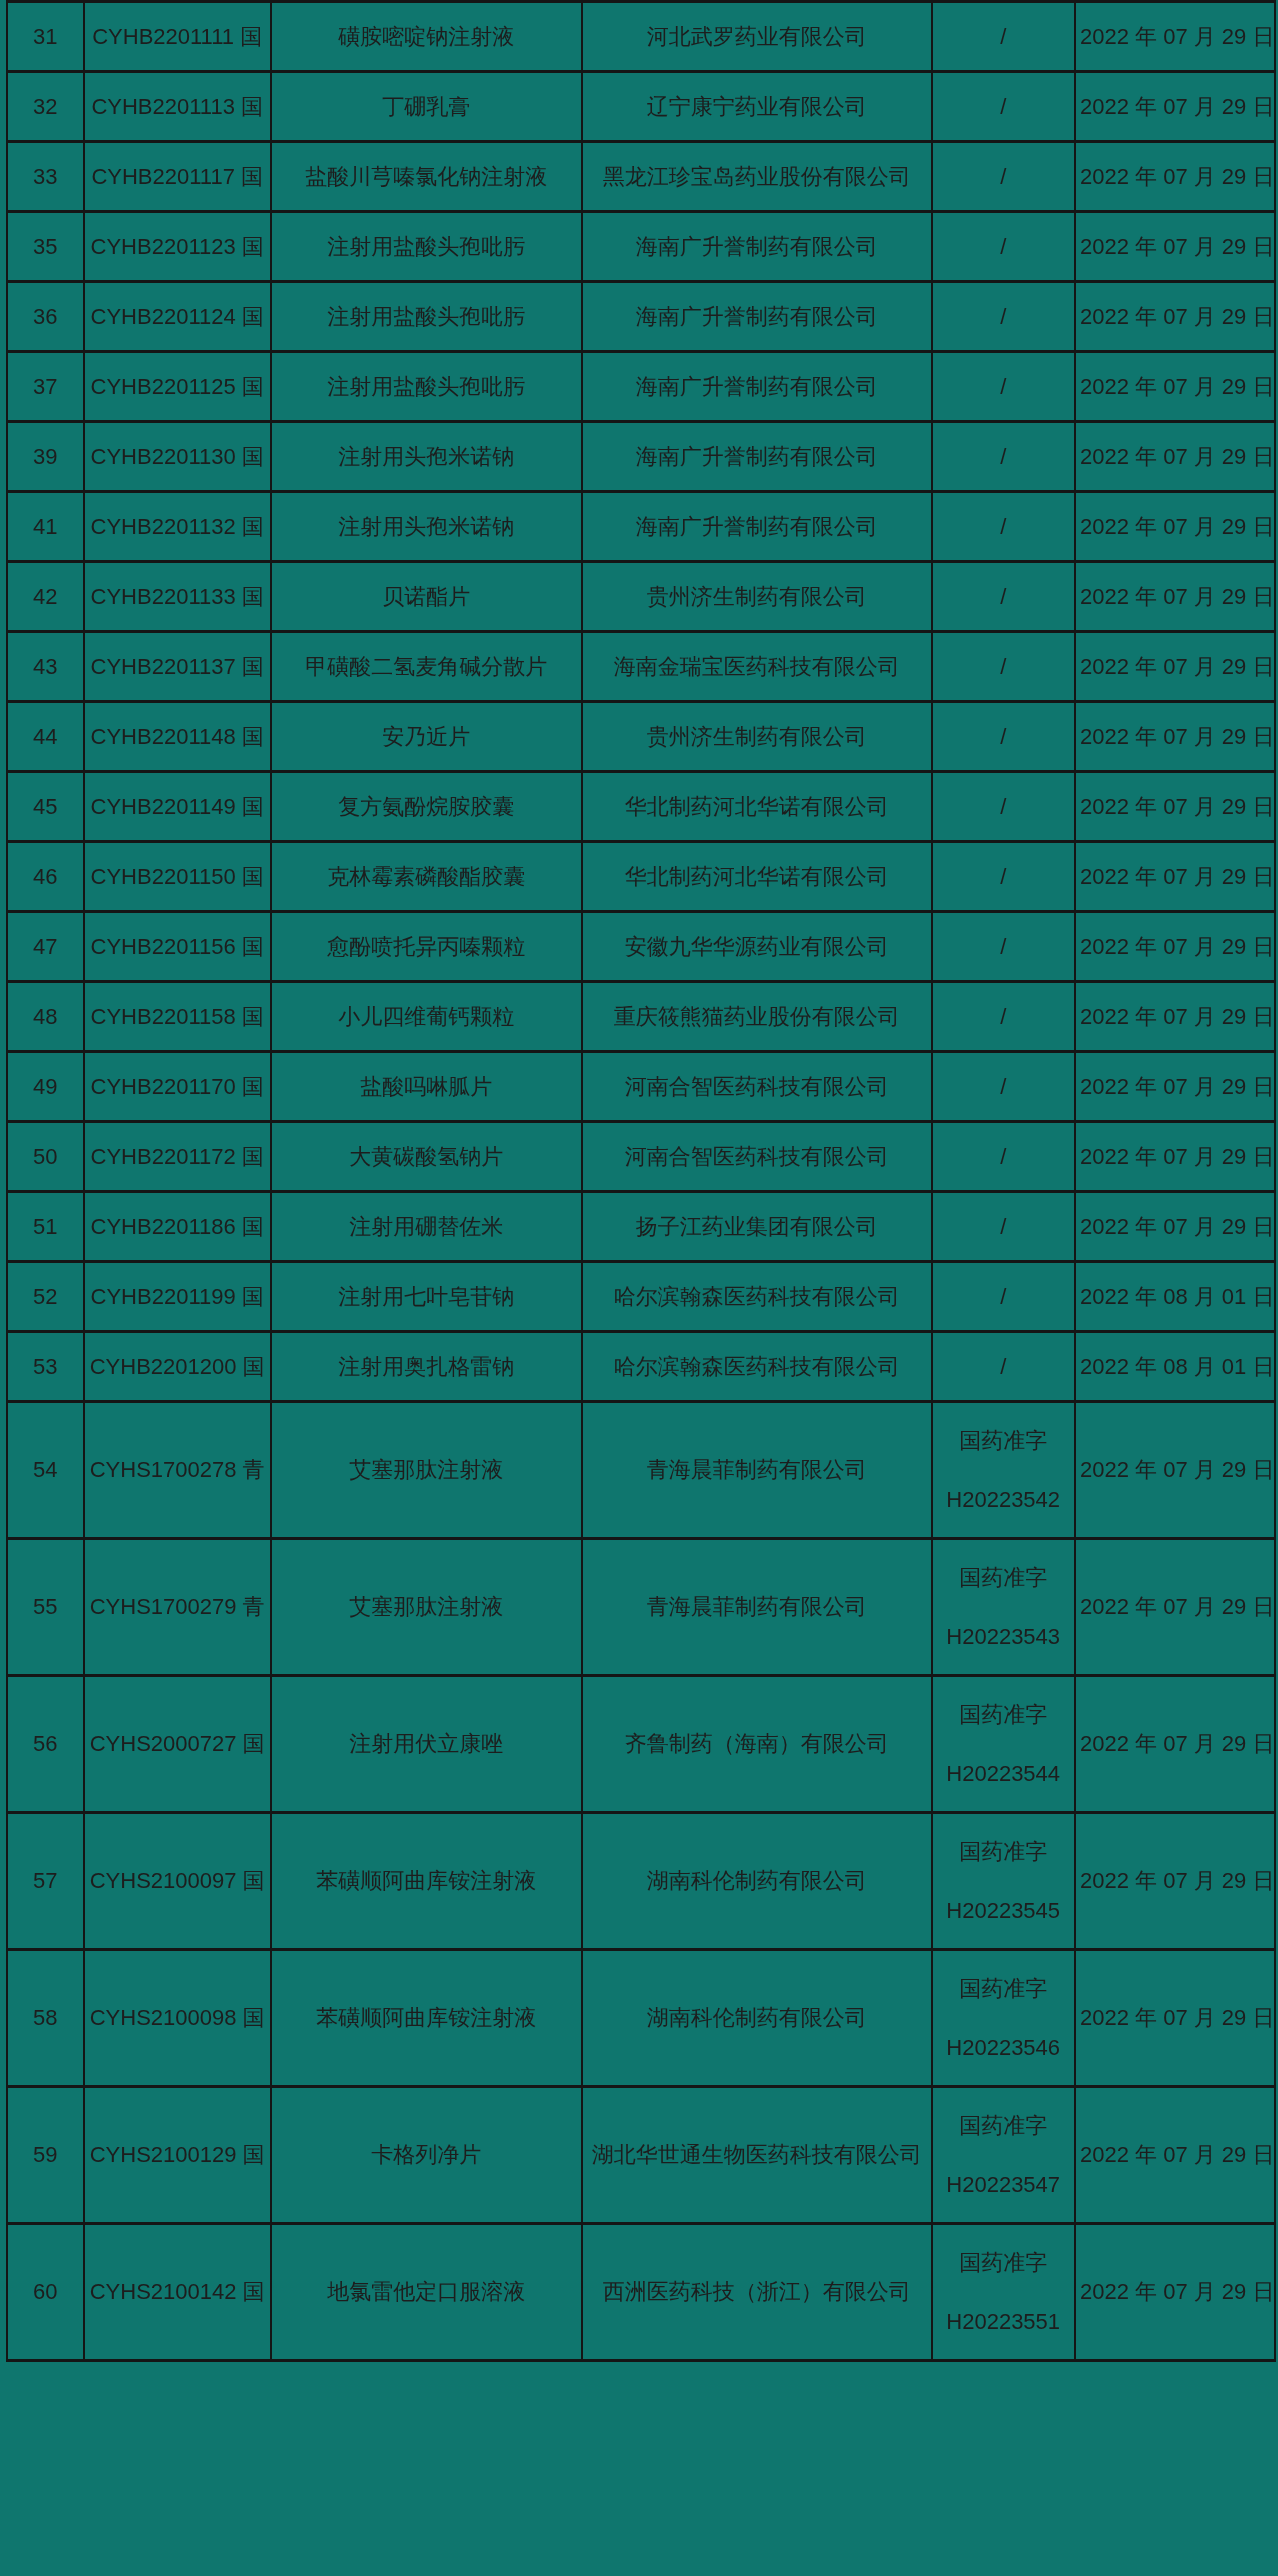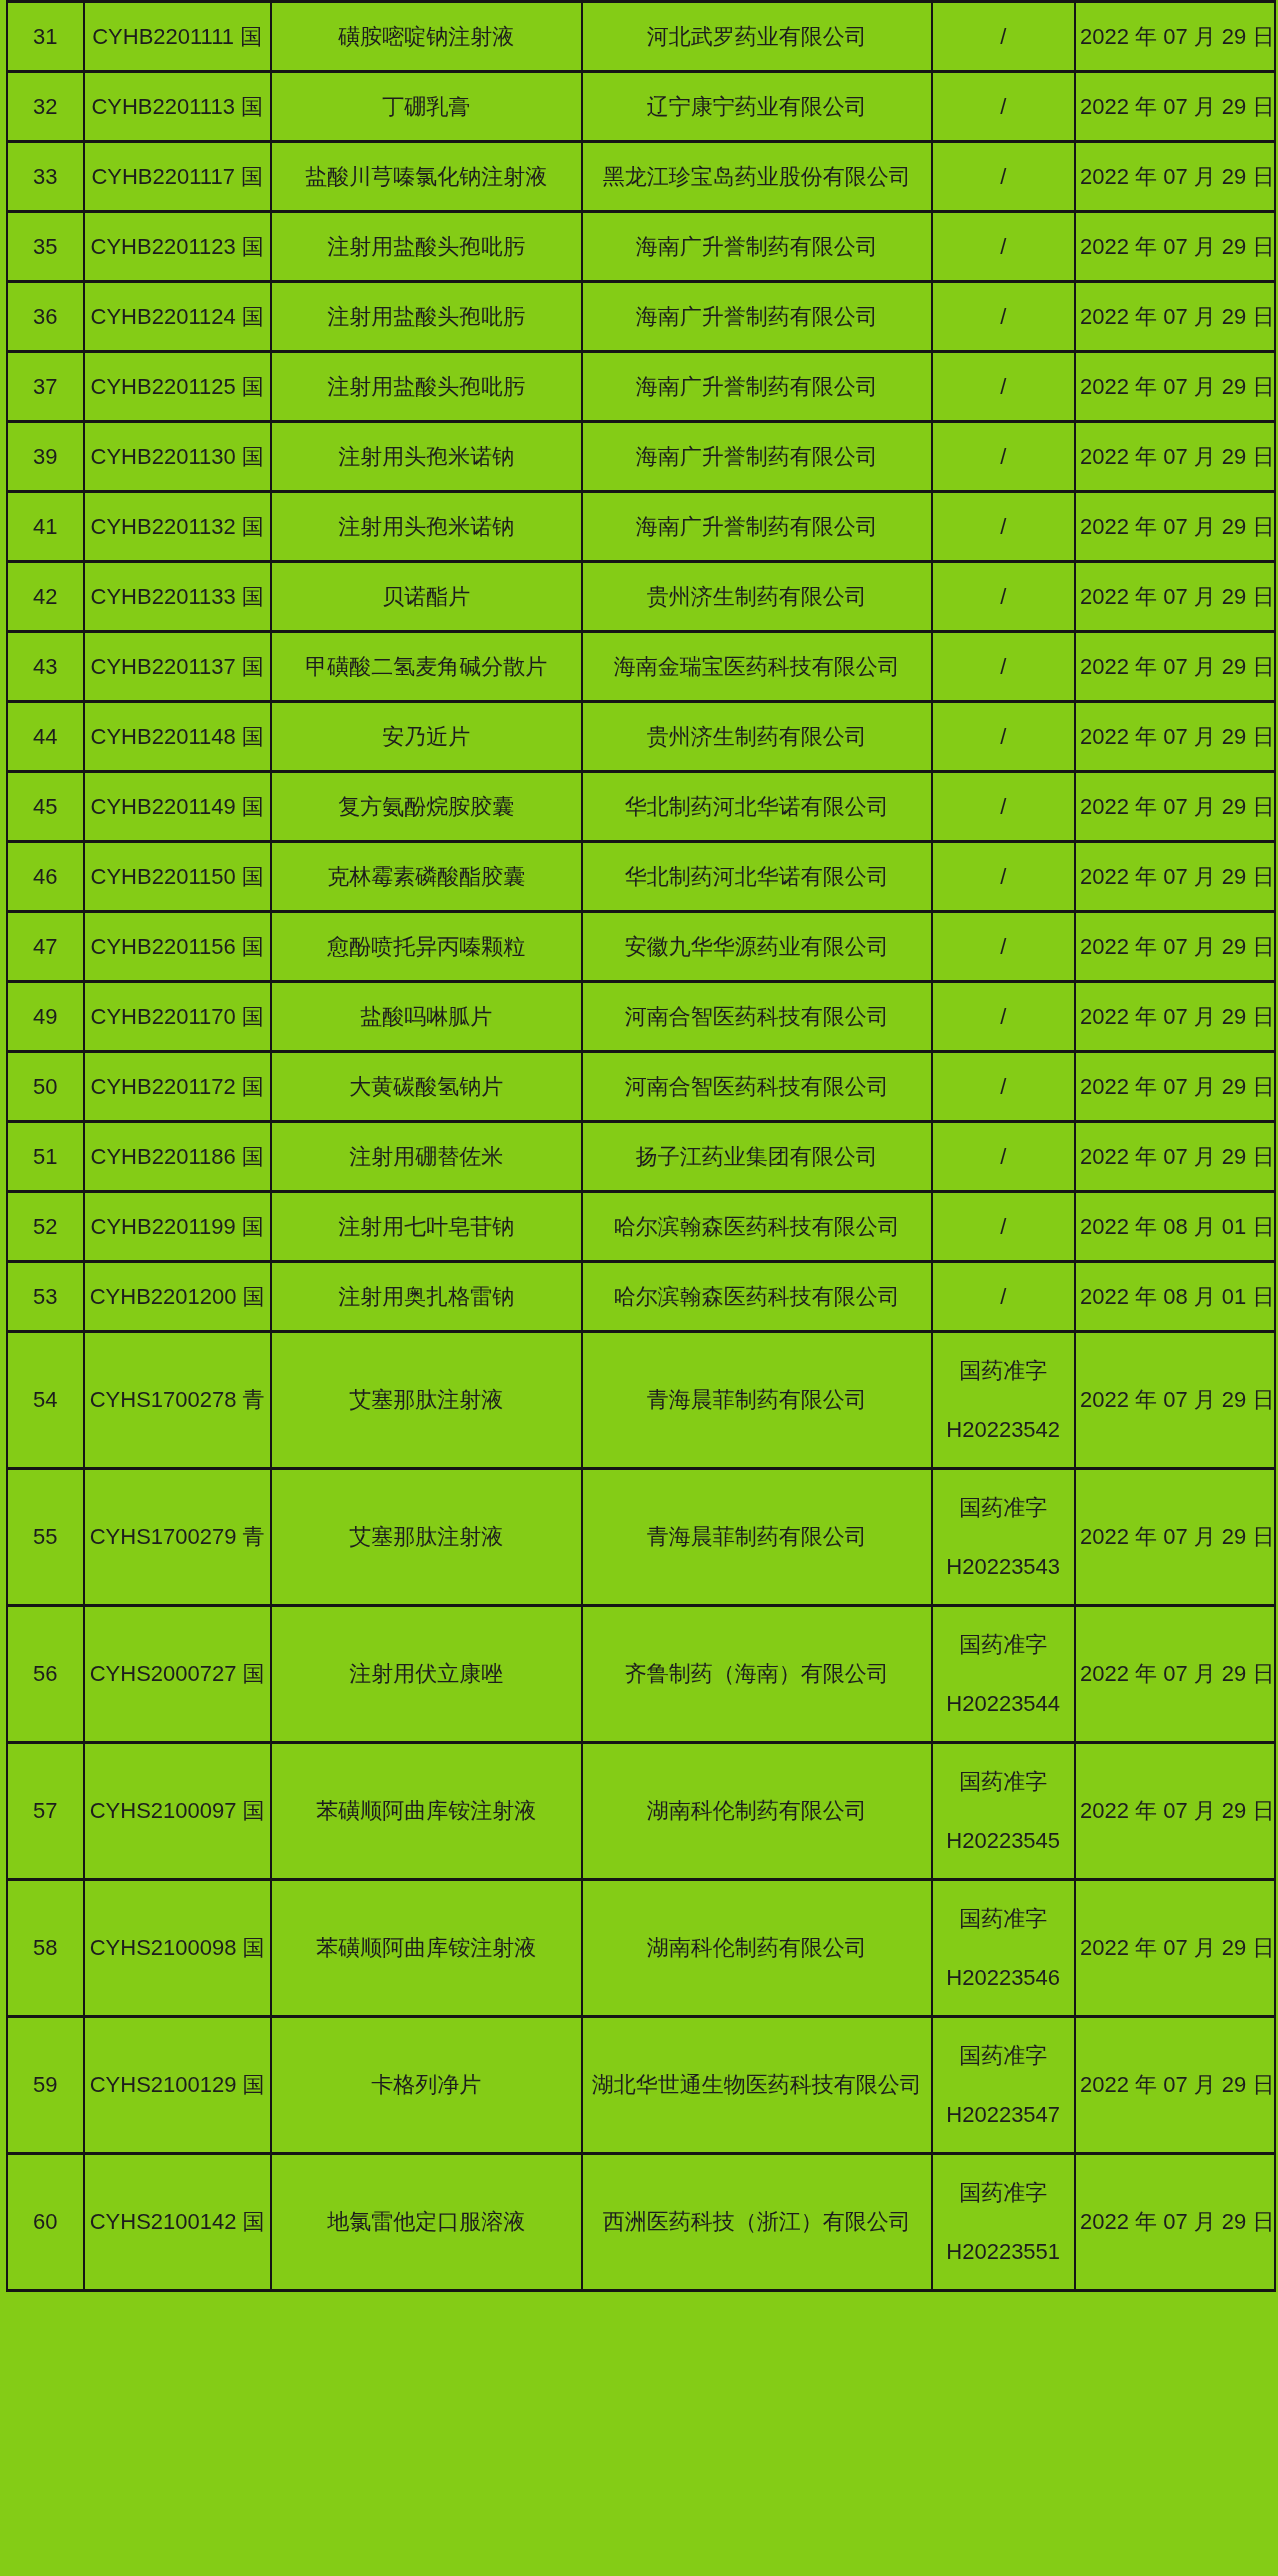--- a/index.html
+++ b/index.html
@@ -4,21 +4,21 @@
 <style>
   html, body {
     margin: 0;
     padding: 0;
     background: #ffffff;
   }
   .page {
     position: relative;
     width: 1279px;
     height: 2576px;
-    background: #84cc16;
+    background: #0f766e;
     font-family: "Liberation Sans", "DejaVu Sans", sans-serif;
     color: #1d1d1d;
     overflow: hidden;
   }
   table.approval-table {
     position: absolute;
     left: 5.7px;
     top: 0px;
     width: 1267px;
     border-collapse: collapse;
@@ -197,20 +197,30 @@
     <td>47</td>
     <td>CYHB2201156 国</td>
     <td>愈酚喷托异丙嗪颗粒</td>
     <td>安徽九华华源药业有限公司</td>
     <td>
             <span class="approval-line">/</span>
           </td>
     <td>2022 年 07 月 29 日</td>
   </tr>
         <tr class="row-short">
+    <td>48</td>
+    <td>CYHB2201158 国</td>
+    <td>小儿四维葡钙颗粒</td>
+    <td>重庆筱熊猫药业股份有限公司</td>
+    <td>
+            <span class="approval-line">/</span>
+          </td>
+    <td>2022 年 07 月 29 日</td>
+  </tr>
+        <tr class="row-short">
     <td>49</td>
     <td>CYHB2201170 国</td>
     <td>盐酸吗啉胍片</td>
     <td>河南合智医药科技有限公司</td>
     <td>
             <span class="approval-line">/</span>
           </td>
     <td>2022 年 07 月 29 日</td>
   </tr>
         <tr class="row-short">

